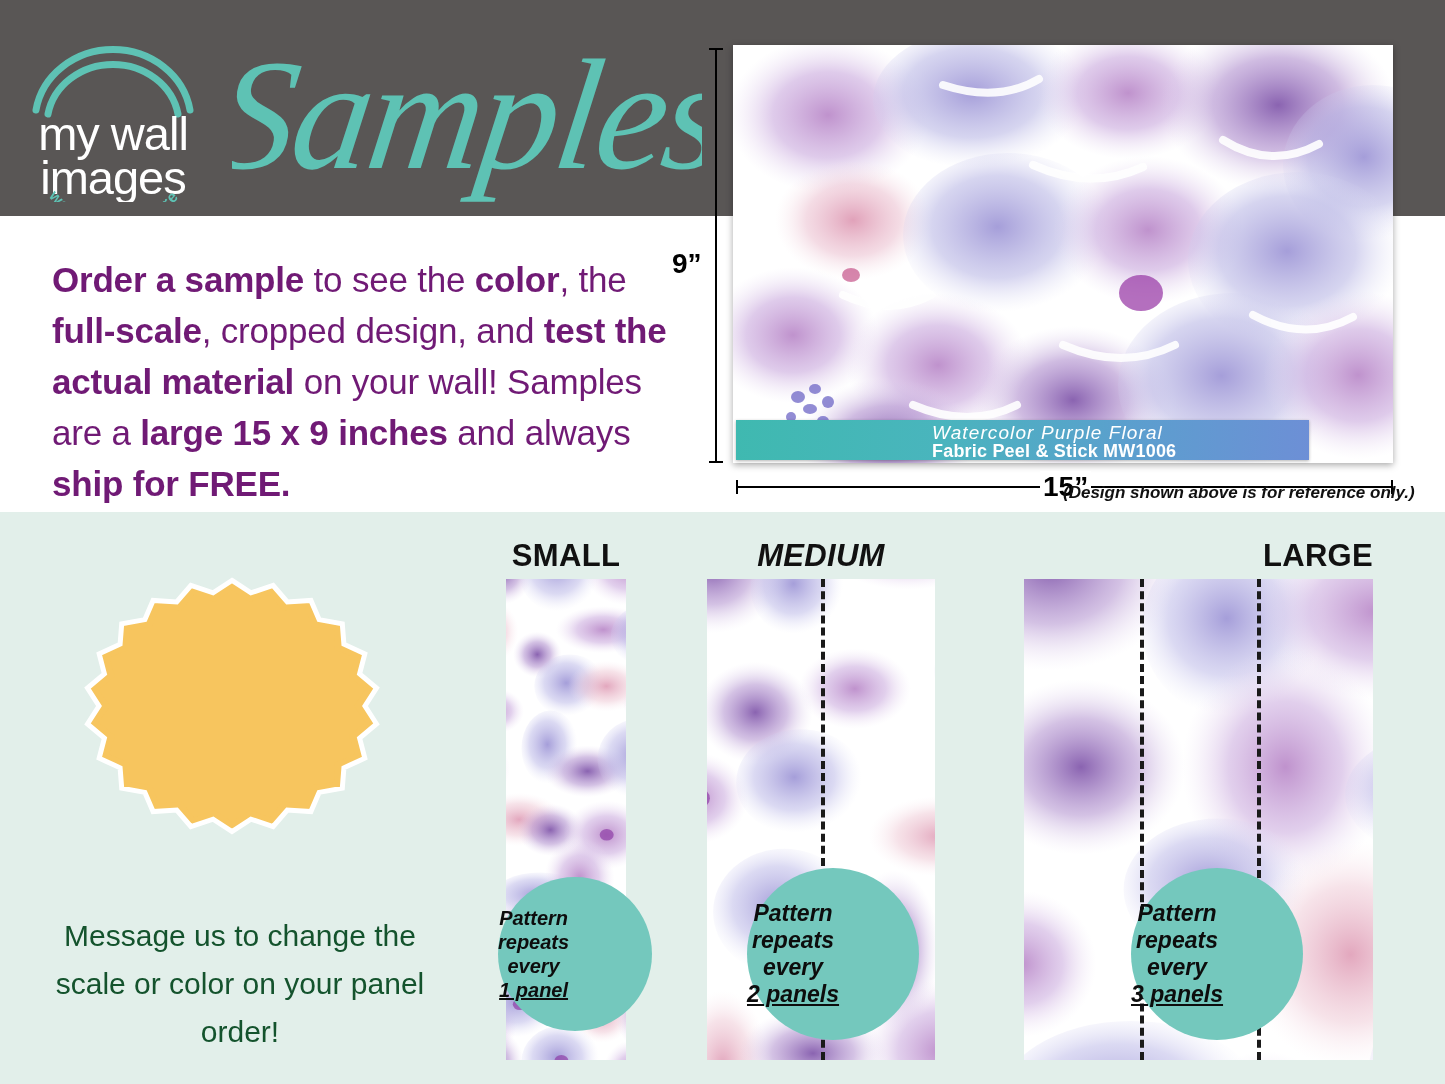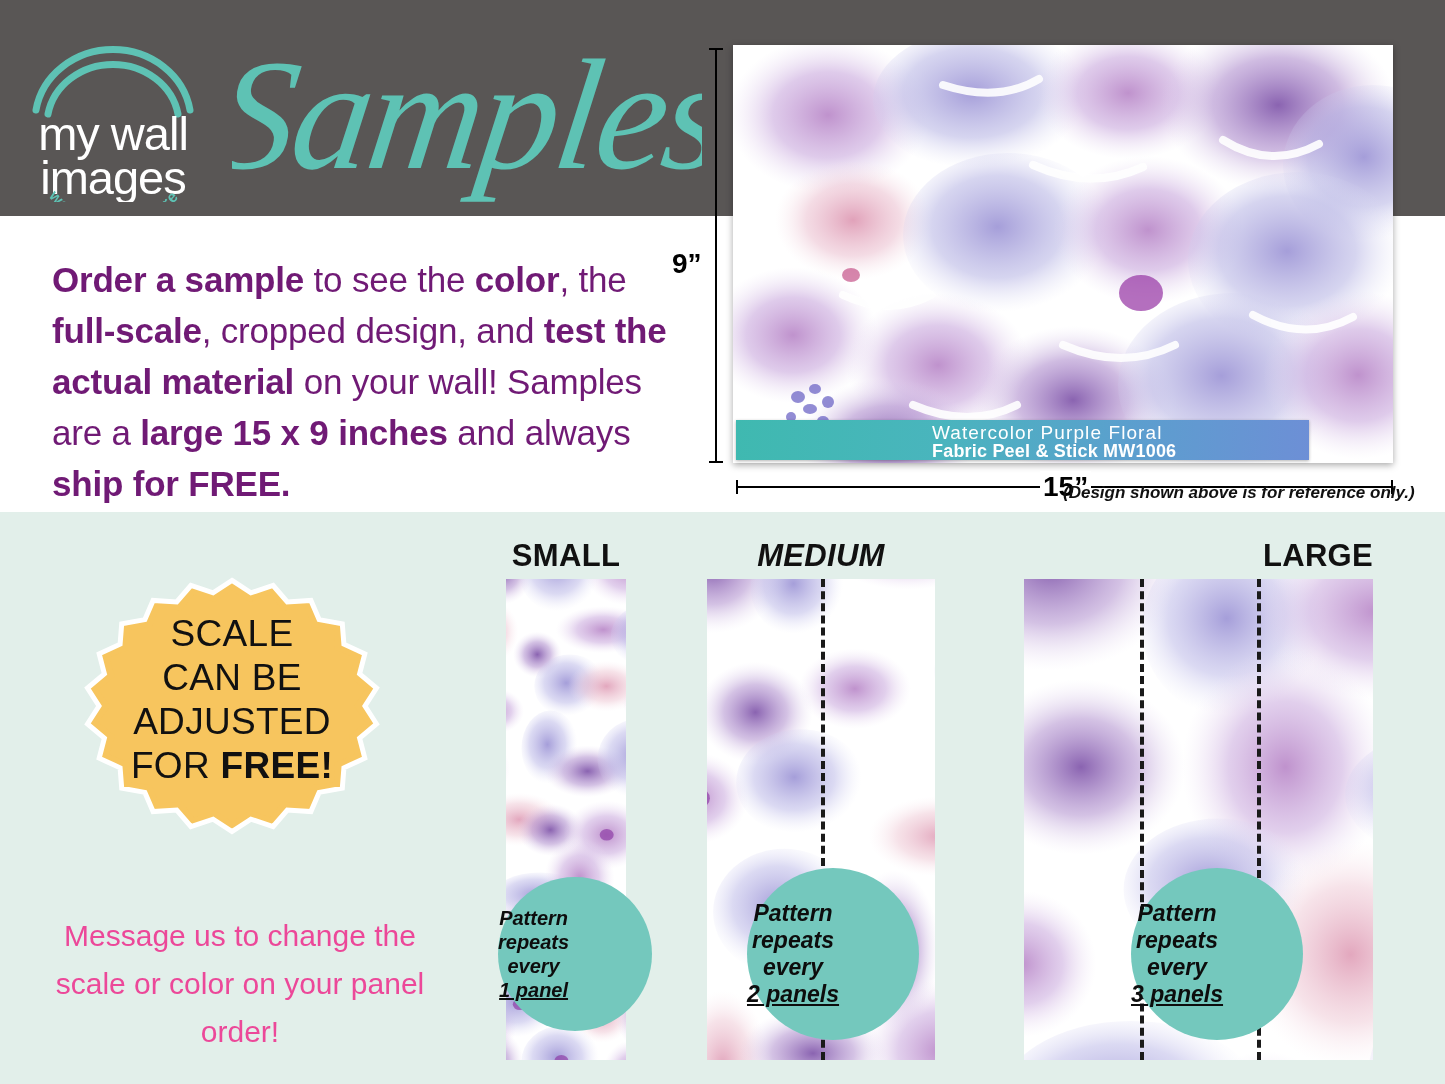--- a/index.html
+++ b/index.html
@@ -89,20 +89,21 @@
   .label-texts {
     position: absolute;
     left: 196px; top: 2px;
   }
   .label-title {
     font-size: 19px;
     color: #ffffff;
     letter-spacing: 1.1px;
     line-height: 21px;
     font-weight: 400;
+    font-style: italic;
   }
   .label-sub {
     font-size: 18px;
     color: #ffffff;
     font-weight: 700;
     letter-spacing: .2px;
     line-height: 16px;
   }
 
   
@@ -179,21 +180,21 @@
   }
   .badge-text b { font-weight: 700; }
 
   .message-copy {
     position: absolute;
     left: 40px; top: 912px;
     width: 400px;
     text-align: center;
     font-size: 30px;
     line-height: 48px;
-    color: #ec4899;
+    color: #14532d;
   }
 
   
   .col-title {
     position: absolute;
     font-size: 31px;
     font-weight: 700;
     color: #111;
     letter-spacing: .3px;
   }
@@ -347,26 +348,20 @@
 
 <div class="bottom"></div>
 
 <div class="badge-wrap">
   <svg width="340" height="292" viewBox="0 0 340 292" aria-hidden="true">
     <g id="starburst">
         <polygon points="170.0,20.4 188.9,32.8 211.1,25.5 225.3,42.0 248.9,40.4 257.1,59.6 280.3,63.8 281.9,84.2 302.8,93.8 297.6,113.8 314.5,128.1 303.0,146.0 314.5,163.9 297.6,178.2 302.8,198.2 281.9,207.8 280.3,228.2 257.1,232.4 248.9,251.6 225.3,250.0 211.1,266.5 188.9,259.2 170.0,271.6 151.1,259.2 128.9,266.5 114.7,250.0 91.1,251.6 82.9,232.4 59.7,228.2 58.1,207.8 37.2,198.2 42.4,178.2 25.5,163.9 37.0,146.0 25.5,128.1 42.4,113.8 37.2,93.8 58.1,84.2 59.7,63.8 82.9,59.6 91.1,40.4 114.7,42.0 128.9,25.5 151.1,32.8" fill="#f7c55e" stroke="#ffffff" stroke-width="5"></polygon>
         <polygon points="170.0,29.9 187.4,42.1 208.0,34.6 220.7,50.6 243.0,48.3 249.9,66.7 272.0,70.0 272.6,89.3 292.8,97.8 287.1,116.4 303.6,129.5 292.0,146.0 303.6,162.5 287.1,175.6 292.8,194.2 272.6,202.7 272.0,222.0 249.9,225.3 243.0,243.7 220.7,241.4 208.0,257.4 187.4,249.9 170.0,262.1 152.6,249.9 132.0,257.4 119.3,241.4 97.0,243.7 90.1,225.3 68.0,222.0 67.4,202.7 47.2,194.2 52.9,175.6 36.4,162.5 48.0,146.0 36.4,129.5 52.9,116.4 47.2,97.8 67.4,89.3 68.0,70.0 90.1,66.7 97.0,48.3 119.3,50.6 132.0,34.6 152.6,42.1" fill="#f7c55e"></polygon>
       </g>
   </svg>
-  <div class="badge-text">
-    <div>SCALE</div>
-    <div>CAN BE</div>
-    <div>ADJUSTED</div>
-    <div><span>FOR </span><b>FREE!</b></div>
-  </div>
 </div>
 
 <div class="message-copy">Message us to change the scale or color on your panel order!</div>
 
 <div id="scaleCols">
     <div class="col-title" style="left: 506px; top: 538px; width: 120px; text-align: center;">SMALL</div>
     <div class="panel" style="left: 506px; top: 579px; width: 120px; height: 481px;">
       <svg class="panel-art" viewBox="0 0 120 481" preserveAspectRatio="none">
         <defs>
       <radialGradient id="g0a" cx="50%" cy="50%" r="50%">

